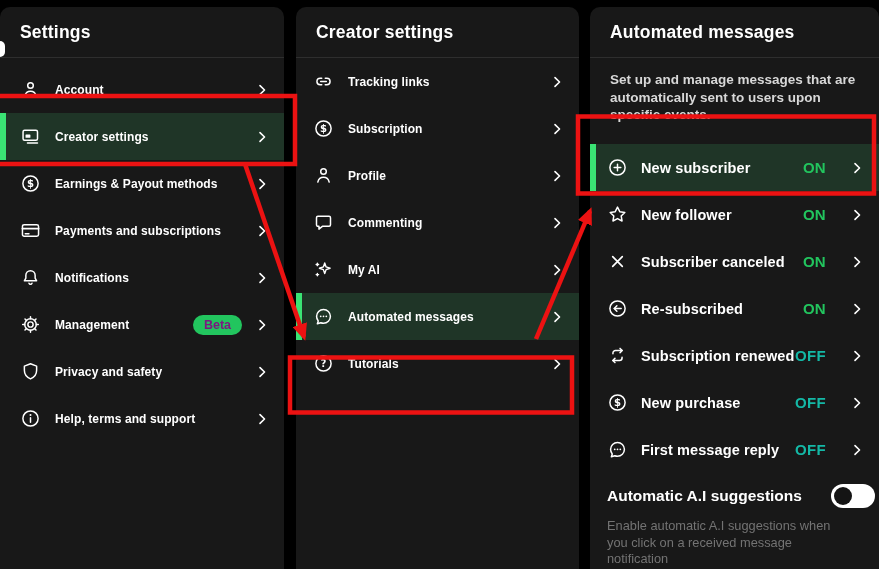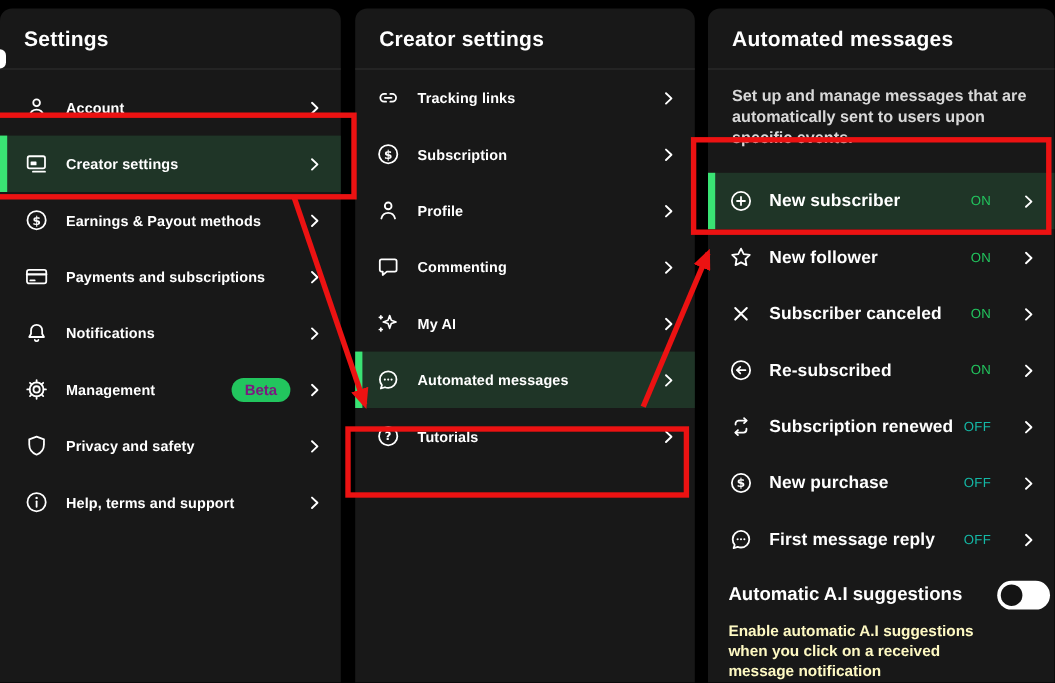--- a/index.html
+++ b/index.html
@@ -23,31 +23,31 @@
   #panel-creator .row,#panel-automated .row{padding-left:17px;}
   .row.hl{background:#1f3527;}
   .row.hl::before{content:"";position:absolute;left:0;top:0;bottom:0;width:6px;background:#3ae374;}
   .ric{width:21px;height:21px;flex:0 0 21px;display:flex;align-items:center;justify-content:center;}
   .ric svg{width:21px;height:21px;display:block;}
   .rlabel{margin-left:14px;font-size:12px;font-weight:700;letter-spacing:.1px;white-space:nowrap;}
   #panel-automated .rlabel{font-size:14.5px;margin-left:13px;}
   .chev{margin-left:12px;display:flex;align-items:center;}
   .chev svg{width:16px;height:16px;}
   .push{margin-left:auto;}
-  .state{margin-left:auto;margin-right:11px;font-size:11px;font-weight:400;letter-spacing:.3px;}
+  .state{margin-left:auto;margin-right:11px;font-size:15px;font-weight:700;letter-spacing:.3px;}
   .state.on{color:#22c55e;}
   .state.off{color:#14b8a6;}
   .badge{margin-left:auto;background:#22c55e;color:#7c1980;font-size:12.5px;font-weight:700;
     padding:3px 11px;border-radius:999px;}
   .ai{padding:8px 4px 0 17px;}
   .ai-top{position:relative;height:30px;display:flex;align-items:center;}
   .ai-label{font-size:15.5px;font-weight:700;}
   .toggle{position:absolute;right:0;top:3px;width:44px;height:24px;background:#fff;border-radius:12px;cursor:pointer;}
   .knob{position:absolute;left:3px;top:3px;width:18px;height:18px;border-radius:50%;background:#141414;}
-  .ai-caption{margin-top:7px;max-width:228px;font-size:12.8px;font-weight:700;line-height:16.5px;color:#fef9c3;}
+  .ai-caption{margin-top:7px;max-width:228px;font-size:12.8px;font-weight:400;line-height:16.5px;color:#737373;}
   .sliver{position:absolute;left:0;top:41px;width:5px;height:16px;background:#fff;border-radius:0 5px 5px 0;}
   .anno{position:absolute;left:0;top:0;pointer-events:none;z-index:50;}
   .anno rect,.anno line{stroke:#ec1212;stroke-width:4.5;fill:none;}
 </style>
 </head>
 <body>
 
 <div id="screen">
 
   <div class="panel" id="panel-settings">

